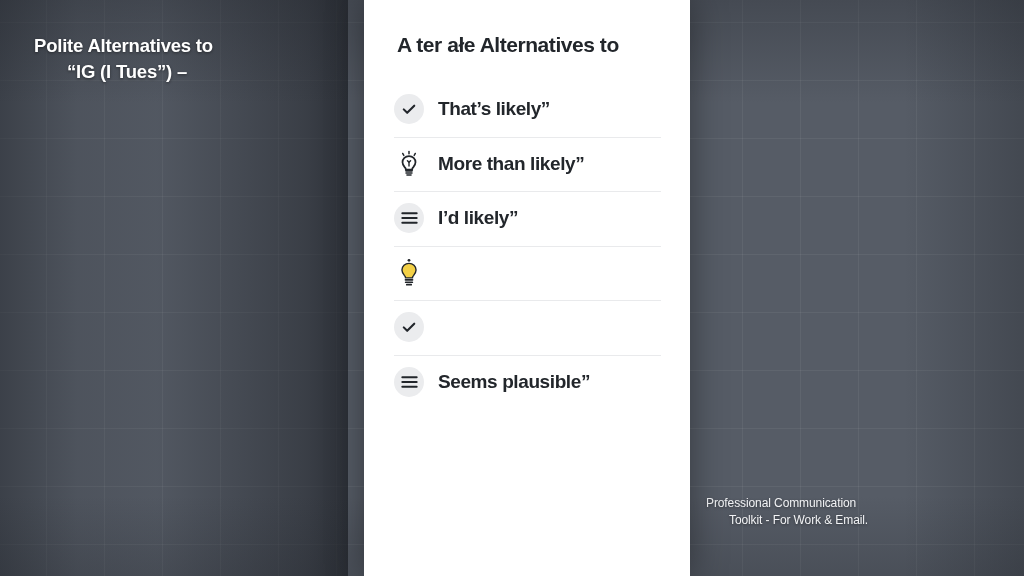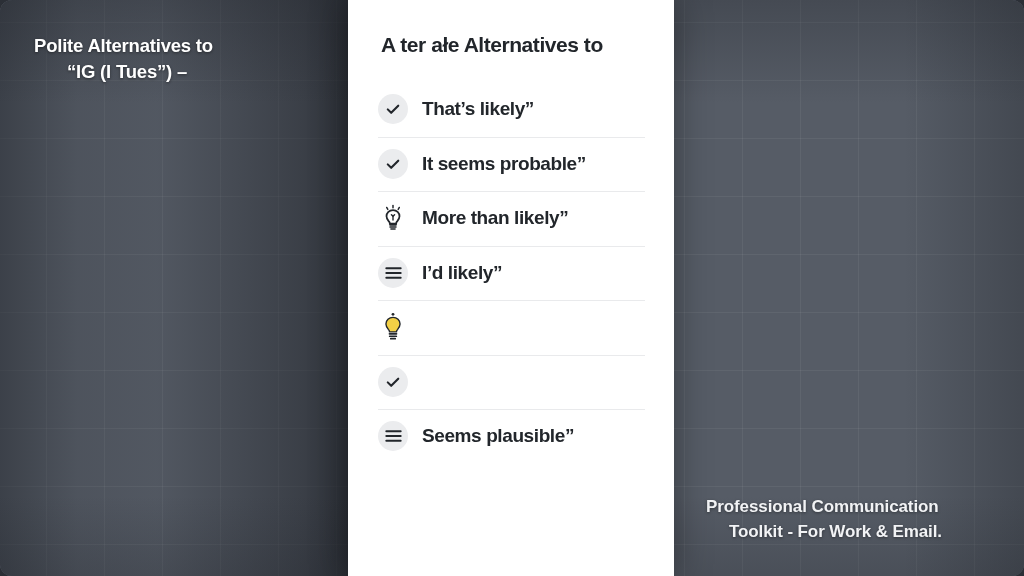--- a/index.html
+++ b/index.html
@@ -7,21 +7,20 @@
     padding: 0;
     background: #2b2f36;
   }
   #stage {
     position: relative;
     width: 1024px;
     height: 576px;
     overflow: hidden;
     font-family: "Liberation Sans", sans-serif;
     background: #555b66;
-    border-radius: 12px;
   }
 
   
   .bg-base {
     position: absolute;
     inset: 0;
     background: #565c66;
   }
   .bg-grid {
     position: absolute;
@@ -73,32 +72,32 @@
   }
   .left-title .l2 { display: block; margin-left: 33px; }
 
   
   .caption {
     position: absolute;
     left: 706px;
     top: 495px;
     width: 300px;
     color: #f2f3f5;
-    font-size: 17px;
-    font-weight: bold;
+    font-size: 12px;
+    font-weight: normal;
     line-height: 1.45;
     letter-spacing: -0.1px;
     text-shadow: 0 1px 3px rgba(0,0,0,0.40);
   }
   .caption .c2 { display: block; margin-left: 23px; }
 
   
   .card {
     position: absolute;
-    left: 348px;
+    left: 364px;
     top: 0;
     width: 326px;
     height: 576px;
     background: #ffffff;
     box-shadow: 0 0 34px rgba(0,0,0,0.40);
   }
   .card-title {
     position: absolute;
     left: 33px;
     top: 33px;
@@ -184,28 +183,20 @@
 
       <div class="row">
         <span class="ico">
           <svg width="18" height="18" viewBox="0 0 24 24">
               <path d="M5 12.5l4.6 4.6L19 7.6" fill="none" stroke="#22262b" stroke-width="2.8" stroke-linecap="round" stroke-linejoin="round"></path>
             </svg>
         </span>
         <span class="row-label">That’s likely”</span>
       </div>
 
-      <div class="row">
-        <span class="ico">
-          <svg width="18" height="18" viewBox="0 0 24 24">
-              <path d="M5 12.5l4.6 4.6L19 7.6" fill="none" stroke="#22262b" stroke-width="2.8" stroke-linecap="round" stroke-linejoin="round"></path>
-            </svg>
-        </span>
-        <span class="row-label">It seems probable”</span>
-      </div>
 
 
       <div class="row">
         <span class="ico plain">
           <svg width="26" height="28" viewBox="0 0 28 30">
             <g stroke="#22262b" stroke-width="1.6" stroke-linecap="round">
               <line x1="14" y1="1.5" x2="14" y2="4"></line>
               <line x1="7.2" y1="3.6" x2="8.4" y2="5.8"></line>
               <line x1="20.8" y1="3.6" x2="19.6" y2="5.8"></line>
             </g>

